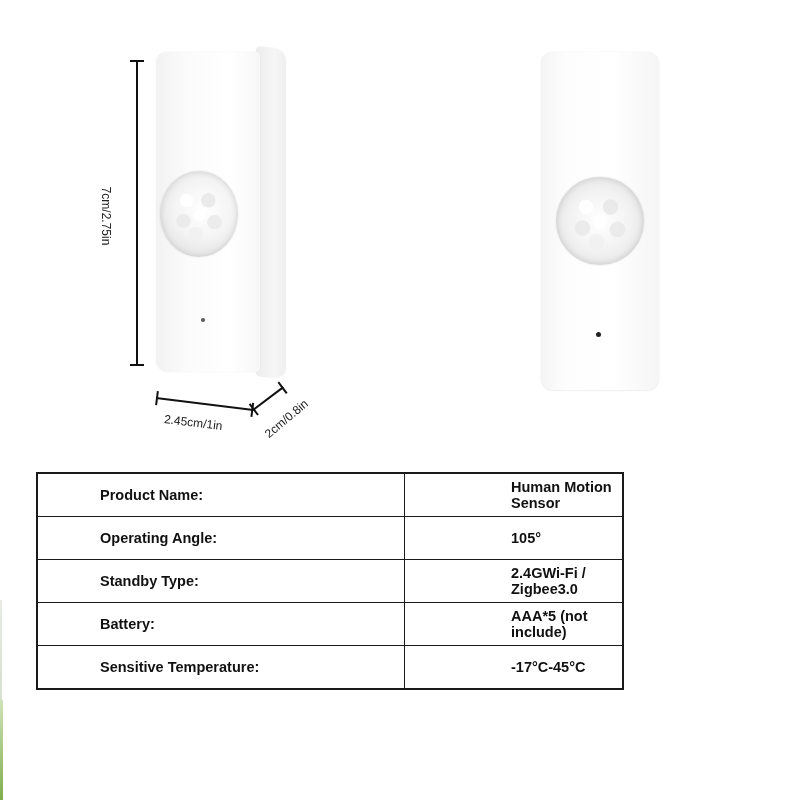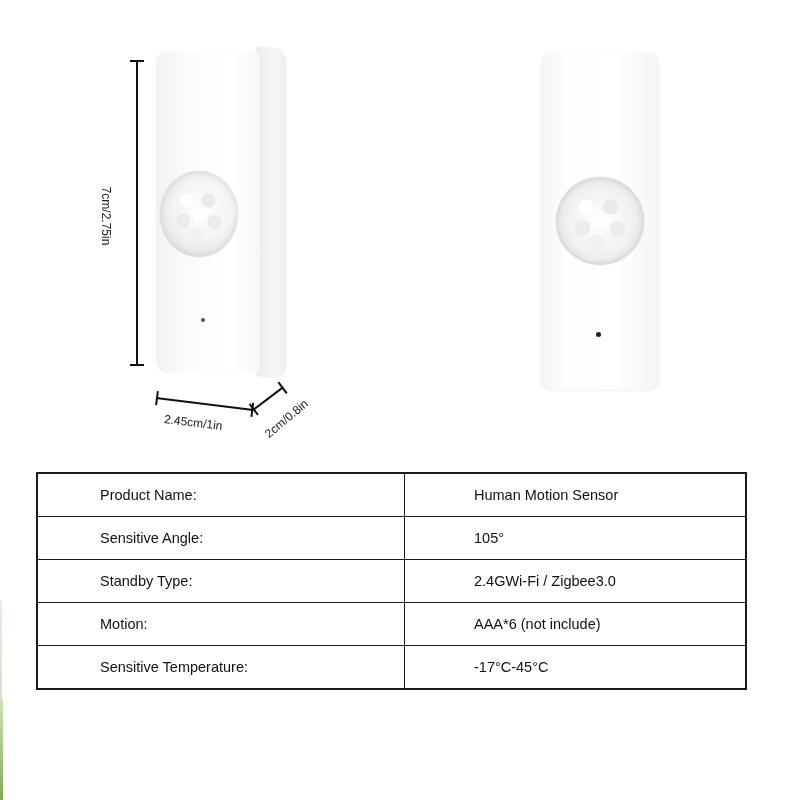--- a/index.html
+++ b/index.html
@@ -231,38 +231,39 @@
       transform: rotate(-40deg);
       transform-origin: left top;
       white-space: nowrap;
     }
 
     
     .spec-table {
       position: absolute;
       left: 36px;
       top: 472px;
-      width: 711px;
+      width: 588px;
       border-collapse: collapse;
       border: 2px solid #1a1a1a;
+      font-weight: bold;
     }
     .spec-table td {
       border: 1.5px solid #1a1a1a;
       height: 42px;
       padding: 0;
       font-size: 14.5px;
       color: #111;
       vertical-align: middle;
     }
     .spec-table td.label {
       width: 304px;
       padding-left: 62px;
     }
     .spec-table td.value {
-      padding-left: 69px;
+      padding-left: 106px;
     }
   </style>
 </head>
 <body>
 
 <div class="canvas">
 
   <div class="edge-strip-top"></div>
   <div class="edge-strip"></div>
 
@@ -292,30 +293,30 @@
     <div class="led"></div>
   </div>
 
   <table class="spec-table">
     <tbody>
       <tr>
         <td class="label">Product Name:</td>
         <td class="value">Human Motion Sensor</td>
       </tr>
       <tr>
-        <td class="label">Sensitive Angle:</td>
+        <td class="label">Operating Angle:</td>
         <td class="value">105°</td>
       </tr>
       <tr>
         <td class="label">Standby Type:</td>
         <td class="value">2.4GWi-Fi / Zigbee3.0</td>
       </tr>
       <tr>
-        <td class="label">Motion:</td>
-        <td class="value">AAA*6 (not include)</td>
+        <td class="label">Battery:</td>
+        <td class="value">AAA*5 (not include)</td>
       </tr>
       <tr>
         <td class="label">Sensitive Temperature:</td>
         <td class="value">-17°C-45°C</td>
       </tr>
     </tbody>
   </table>
 
 </div>
 

